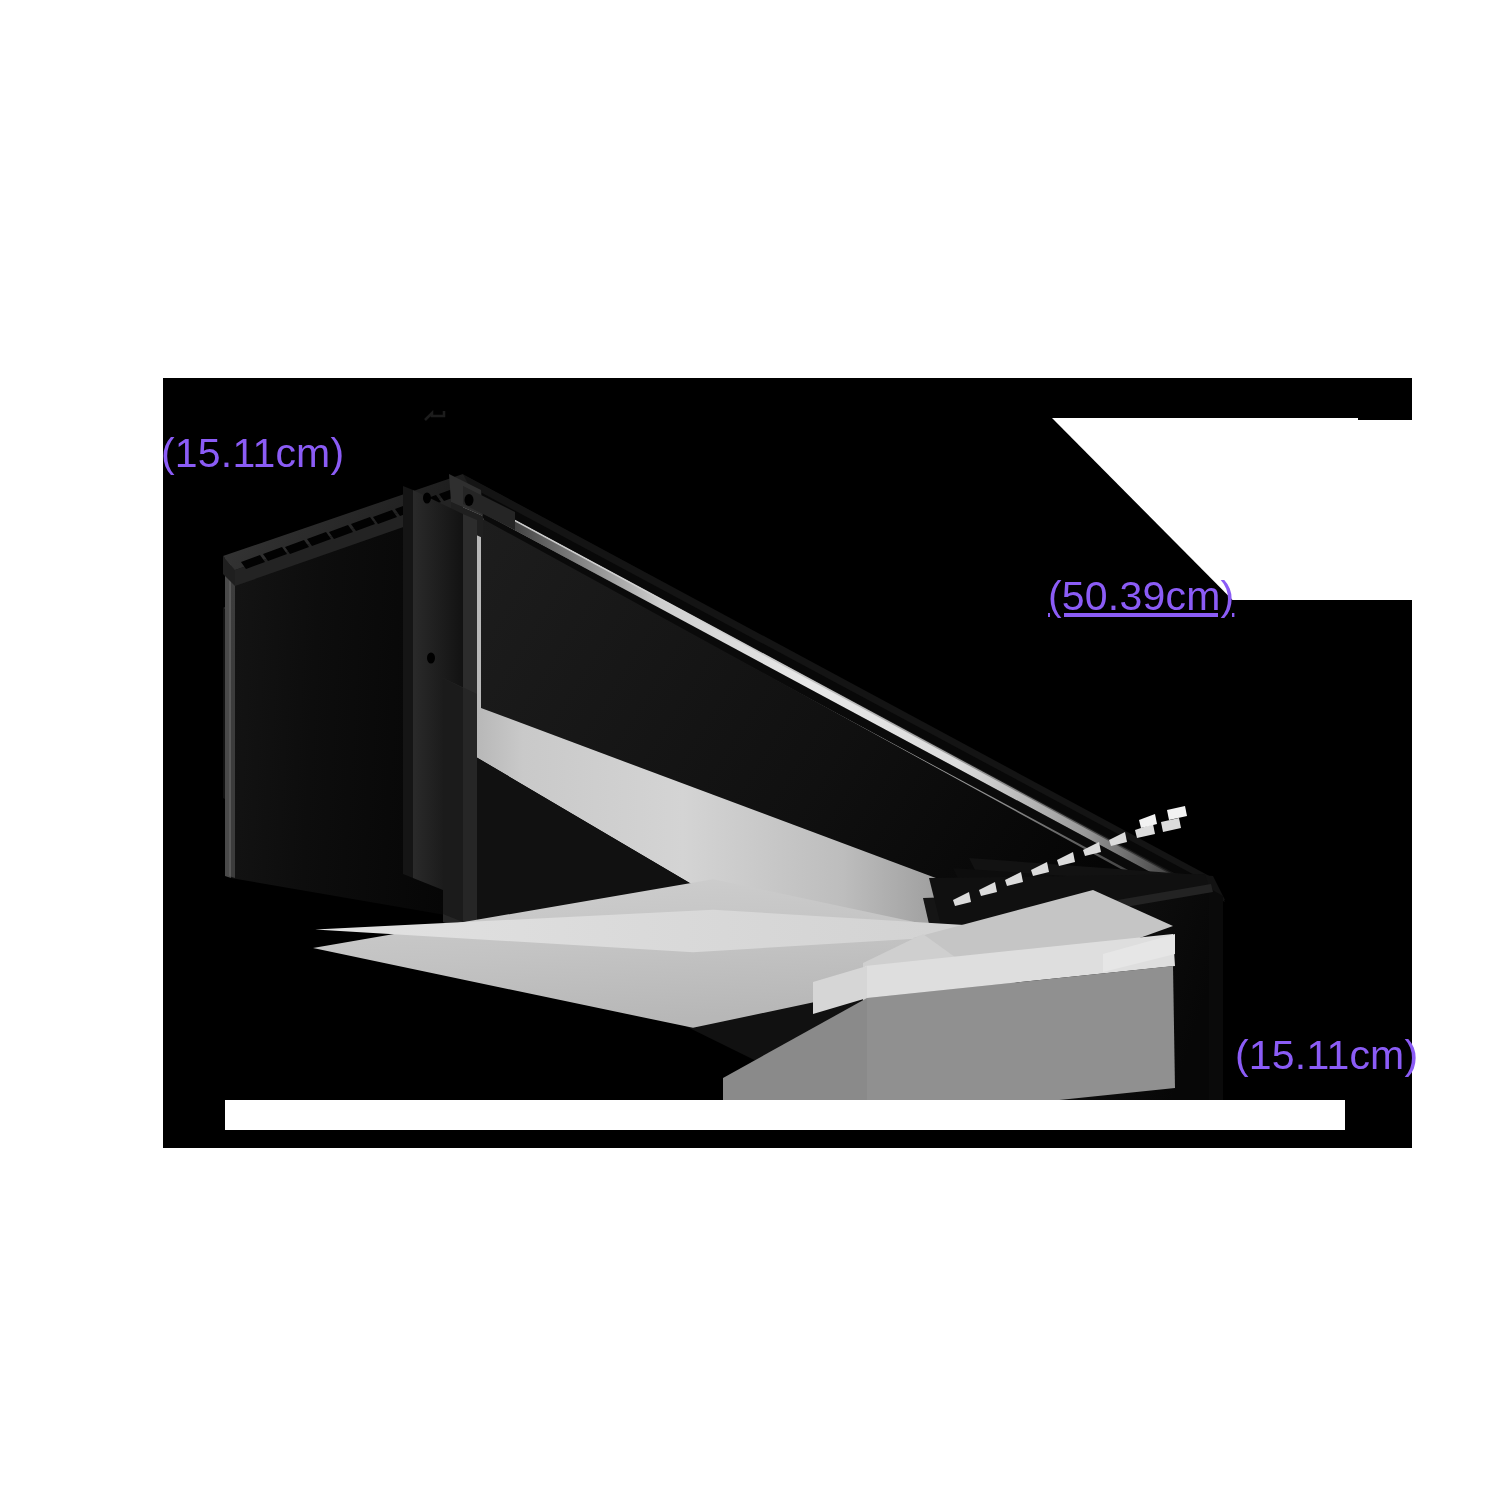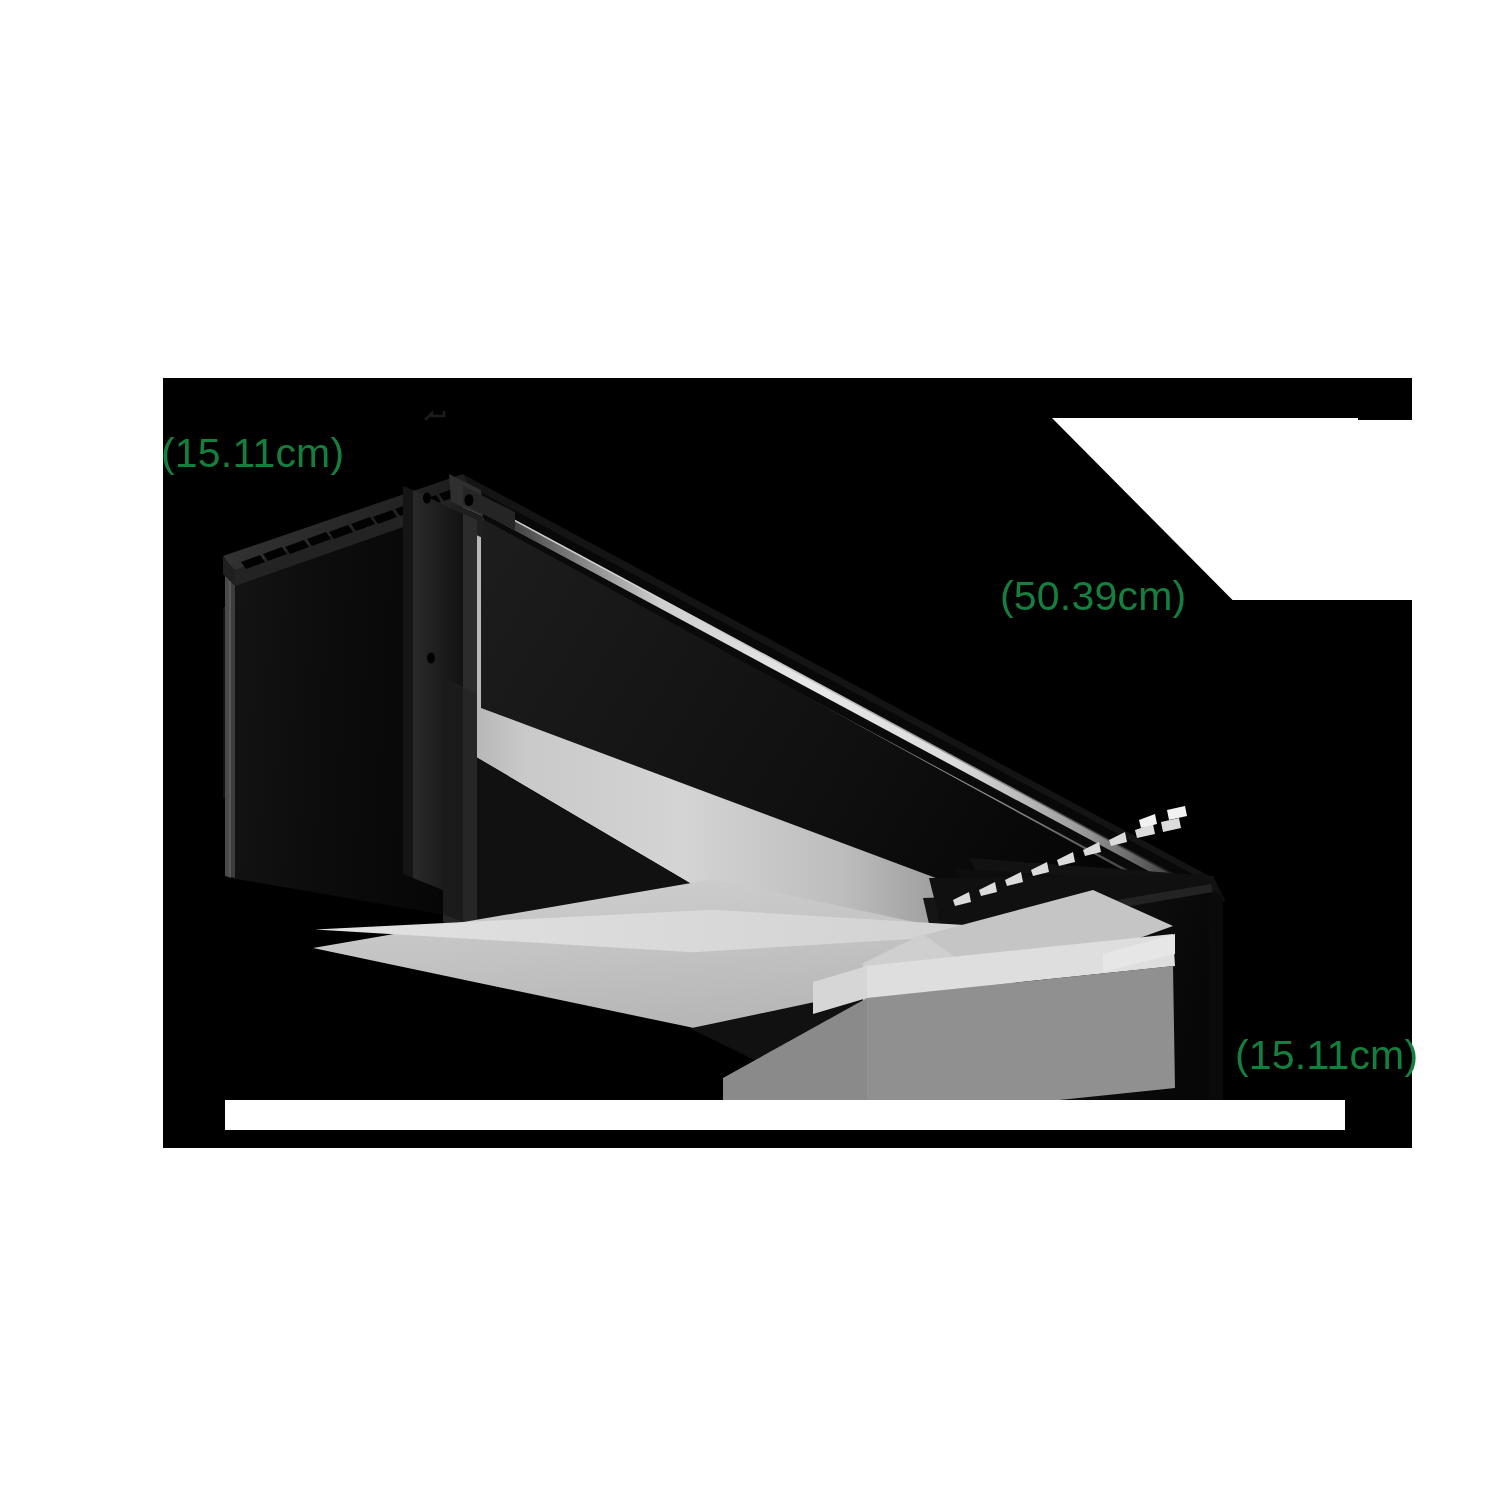--- a/index.html
+++ b/index.html
@@ -51,29 +51,29 @@
     top: 418px;
     width: 306px;
     height: 182px;
     background: #ffffff;
     clip-path: polygon(0% 0%, 100% 0%, 100% 100%, 59% 100%);
   }
 
   
   .dim-label {
     position: absolute;
-    color: #15803d;
+    color: #8b5cf6;
     font-size: 41px;
     font-family: "Liberation Sans", sans-serif;
     letter-spacing: 0.2px;
     white-space: nowrap;
     font-weight: 400;
   }
   #dim-left   { left: 161px;  top: 430px; }
-  #dim-right  { left: 1000px; top: 573px; }
+  #dim-right  { left: 1048px; top: 573px; text-decoration: underline; }
   #dim-bottom { left: 1235px; top: 1032px; }
 
   
   .render {
     position: absolute;
     left: 163px;
     top: 378px;
     width: 1249px;
     height: 770px;
   }

